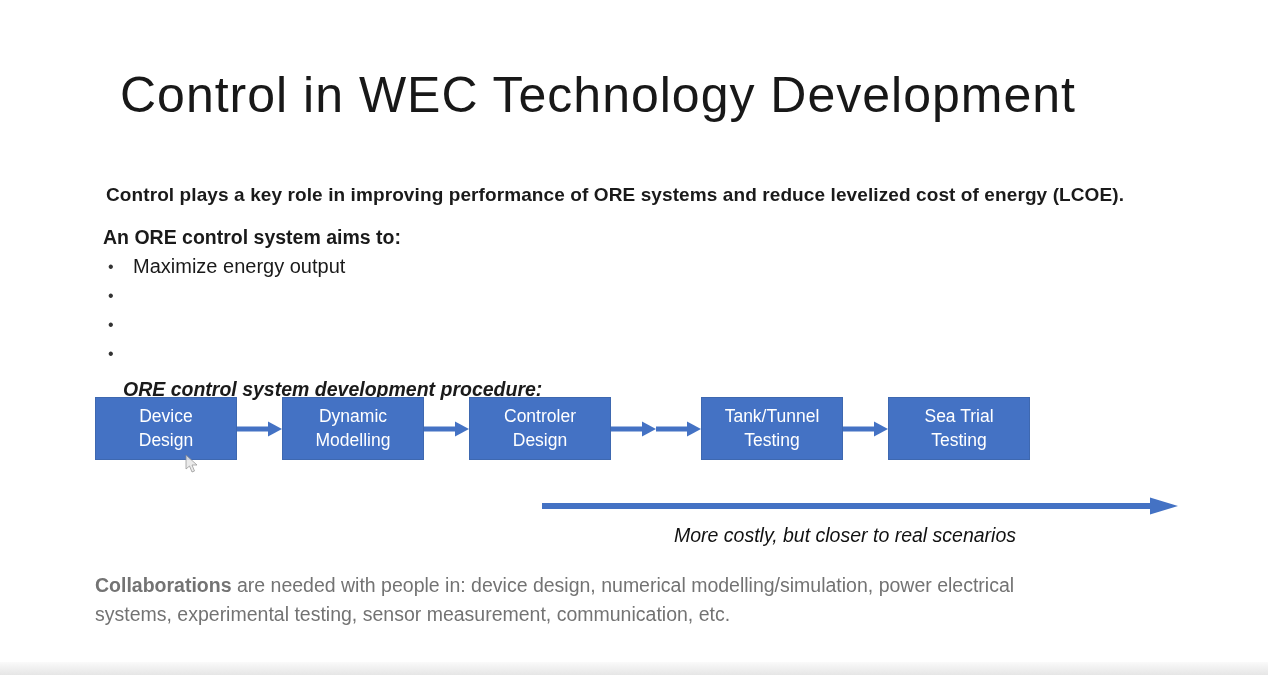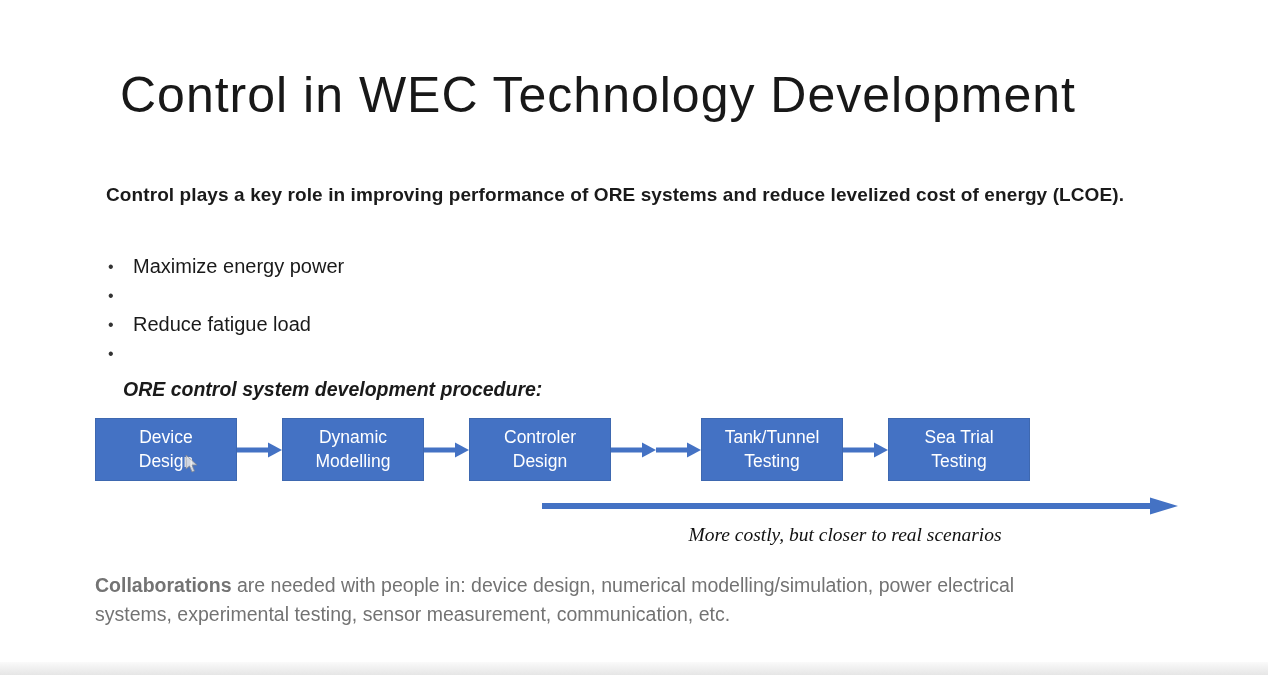--- a/index.html
+++ b/index.html
@@ -38,42 +38,41 @@
   .bullet-row{display:flex;align-items:flex-start;height:29px;font-size:20px;}
   .bullet-dot{width:30px;font-size:16px;line-height:27px;padding-left:5px;color:#333;}
   .bullet-text{white-space:nowrap;line-height:27px;}
 
   .procedure{
     position:absolute;left:103px;top:378px;
     font-size:19.5px;font-weight:700;font-style:italic;white-space:nowrap;margin-left:20px;
   }
 
   .flow-row{
-    position:absolute;left:95px;top:418px;
+    position:absolute;left:95px;top:397px;
     display:flex;align-items:stretch;height:63px;
   }
   .flow-box{
     width:142px;height:63px;flex:0 0 142px;
     background:var(--box-fill);
     border:1.5px solid var(--box-border);
     display:flex;align-items:center;justify-content:center;
     color:#ffffff;font-size:17.5px;line-height:1.32;
     text-align:center;white-space:pre-line;
   }
   .flow-connector{
     width:45px;flex:0 0 45px;
     display:flex;align-items:center;justify-content:center;
   }
 
   .scale-wrap{position:absolute;left:540px;top:497px;width:638px;}
   .scale-caption{
     margin-top:5px;width:610px;
     text-align:center;font-style:italic;font-size:19.5px;color:#111;
     white-space:nowrap;
-    font-family:Liberation Serif, serif;
   }
 
   .collab{
     position:absolute;left:95px;top:571px;width:1100px;
     font-size:19.5px;line-height:29px;color:#737373;
   }
   .collab b{font-weight:700;}
 
   .bottom-bar{
     position:absolute;left:0;right:0;bottom:0;height:13px;
@@ -84,32 +83,32 @@
 </style>
 </head>
 <body>
 
 <div class="slide">
 
   <h1 class="title">Control in WEC Technology Development</h1>
 
   <p class="intro">Control plays a key role in improving performance of ORE systems and reduce levelized cost of energy (LCOE).</p>
 
+  <p class="aims-heading">An ORE control system aims to:</p>
 
   <div class="bullets">
     <div class="bullet-row">
       <span class="bullet-dot">•</span>
-      <span class="bullet-text">Maximize energy power</span>
+      <span class="bullet-text">Maximize energy output</span>
     </div>
     <div class="bullet-row">
       <span class="bullet-dot">•</span>
     </div>
     <div class="bullet-row">
       <span class="bullet-dot">•</span>
-      <span class="bullet-text">Reduce fatigue load</span>
     </div>
     <div class="bullet-row">
       <span class="bullet-dot">•</span>
     </div>
   </div>
 
   <p class="procedure">ORE control system development procedure:</p>
 
   <div class="flow-row">
     <div class="flow-box">Device

